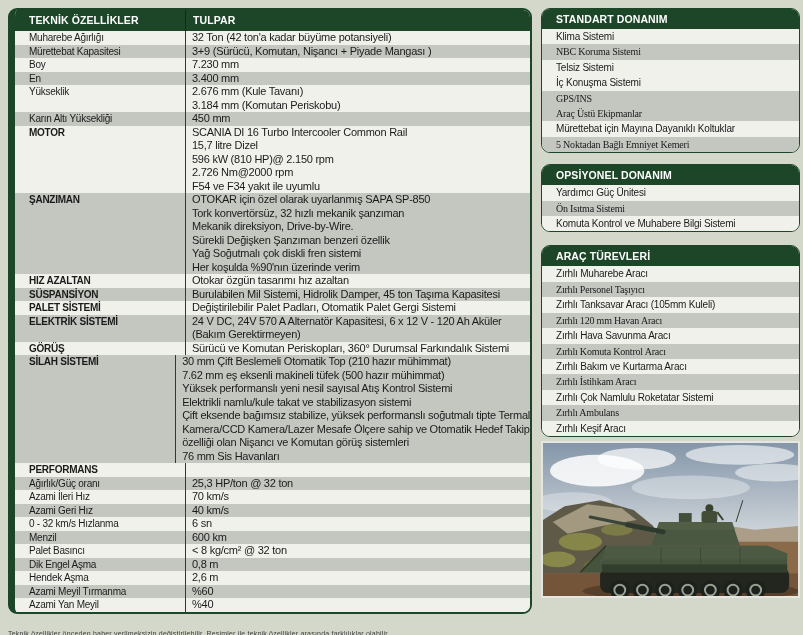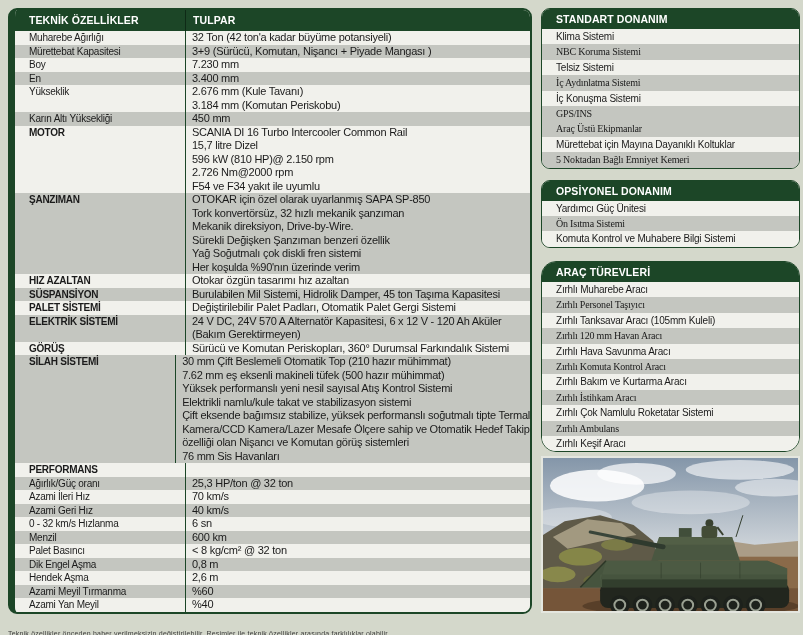--- a/index.html
+++ b/index.html
@@ -48,21 +48,21 @@
     overflow:hidden;font-size:7px;line-height:9px;color:#3c3c3c;letter-spacing:0.2px;
   }
   
   .right-col{position:absolute;left:541px;top:8px;width:259px;}
   .panel{
     border:1.5px solid var(--green);border-radius:9px;overflow:hidden;
     background:var(--row-light);
   }
   .panel.p1{margin-bottom:11px;}
   .panel.p2{margin-bottom:13px;}
-  .panel.p3{margin-bottom:4px;border-radius:15px;}
+  .panel.p3{margin-bottom:4px;}
   .phead{background:var(--green);color:#fff;font-weight:700;font-size:10.5px;height:20px;line-height:20px;padding-left:14px;letter-spacing:0.1px;}
   .pitem{font-size:10px;line-height:15.4px;padding-left:14px;letter-spacing:-0.2px;white-space:nowrap;overflow:hidden;}
   .pitem.light{background:var(--row-light);}
   .pitem.gray{background:var(--row-gray);font-family:Liberation Serif, serif;}
   
   .photo{
     width:259px;height:157px;border:2px solid #e4e6df;overflow:hidden;background:#9aa5ad;
   }
   .photo svg{display:block;width:100%;height:100%;}
 </style>
@@ -250,21 +250,20 @@
 
 <div class="footnote">Teknik özellikler önceden haber verilmeksizin değiştirilebilir. Resimler ile teknik özellikler arasında farklılıklar olabilir.</div>
 
 <div class="right-col">
   <div>
       <div class="panel p1">
         <div class="phead">STANDART DONANIM</div>
         <div class="pitem light">Klima Sistemi</div>
         <div class="pitem gray">NBC Koruma Sistemi</div>
         <div class="pitem light">Telsiz Sistemi</div>
-        <div class="pitem gray">İç Aydınlatma Sistemi</div>
         <div class="pitem light">İç Konuşma Sistemi</div>
         <div class="pitem gray">GPS/INS</div>
         <div class="pitem gray">Araç Üstü Ekipmanlar</div>
         <div class="pitem light">Mürettebat için Mayına Dayanıklı Koltuklar</div>
         <div class="pitem gray">5 Noktadan Bağlı Emniyet Kemeri</div>
       </div>
       <div class="panel p2">
         <div class="phead">OPSİYONEL DONANIM</div>
         <div class="pitem light">Yardımcı Güç Ünitesi</div>
         <div class="pitem gray">Ön Isıtma Sistemi</div>

